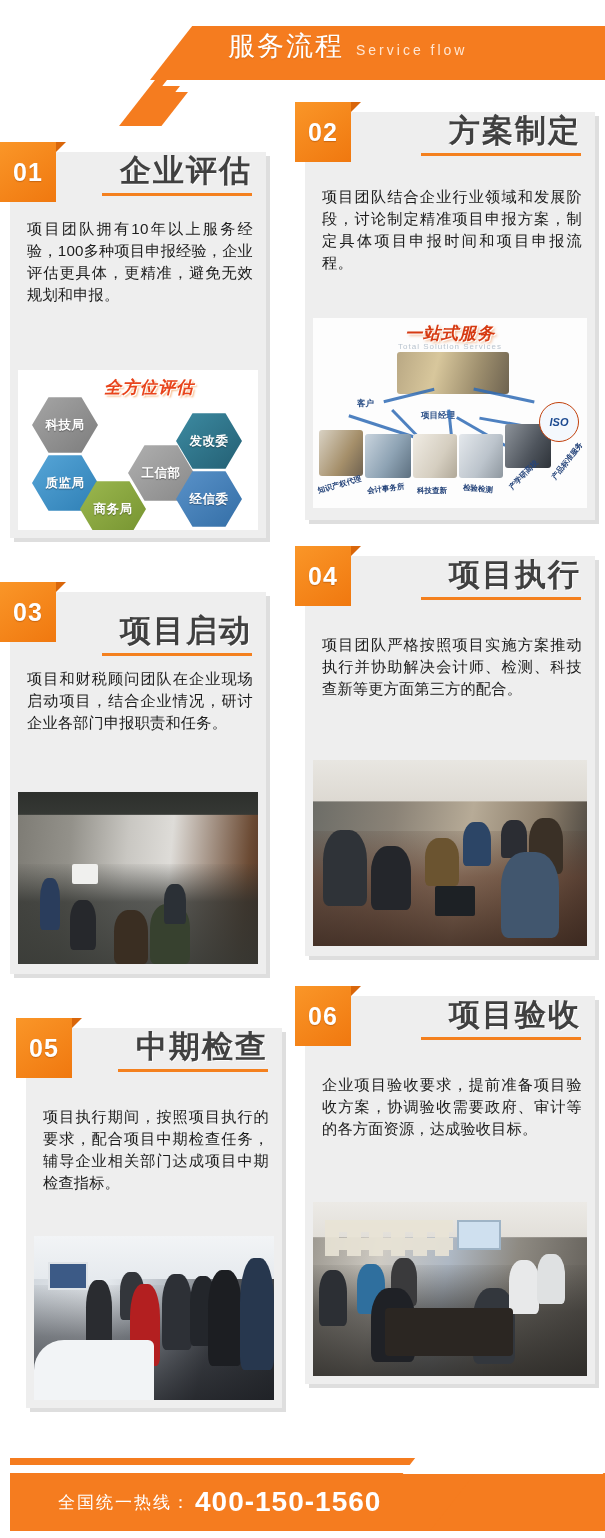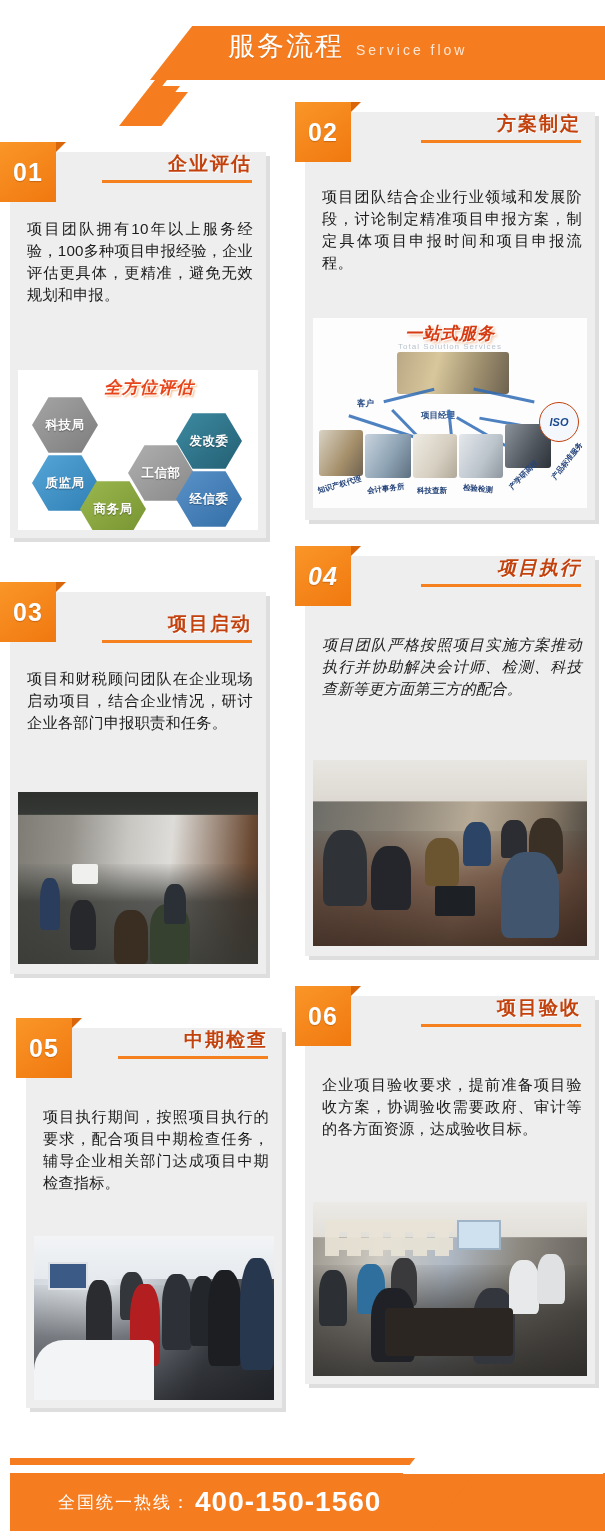--- a/index.html
+++ b/index.html
@@ -71,21 +71,21 @@
     position: absolute; top: -10px; left: 46px;
     width: 0; height: 0;
     border-top: 10px solid #d9660a;
     border-right: 10px solid transparent;
   }
   .card-title {
     position: absolute; right: 14px; top: 2px;
     text-align: right;
   }
   .card-title .t {
-    font-size: 19px; font-weight: bold; color: #c2410c;
+    font-size: 31px; font-weight: bold; color: #404040;
     letter-spacing: 2px; line-height: 1.1;
     text-shadow: 1px 1px 0 rgba(255,255,255,0.85);
   }
   .card-title .rule {
     margin-top: 5px; height: 3px; background: #f4801e; width: 100%;
   }
   .card-body {
     font-size: 15.2px; color: #1c1c1c; line-height: 1.45;
     padding: 0 13px 0 17px; letter-spacing: 0.2px;
     text-align: justify;
@@ -335,21 +335,21 @@
       <div class="ph ph-room1"></div>
       <div class="ph-people" style="left:22px; top:86px; width:20px; height:52px; background:#2a3d5c;"></div>
       <div class="ph-people" style="left:52px; top:108px; width:26px; height:50px; background:#26282c;"></div>
       <div class="ph-people" style="left:96px; top:118px; width:34px; height:54px; background:#3a2e22;"></div>
       <div class="ph-people" style="left:132px; top:112px; width:40px; height:60px; background:#37412f;"></div>
       <div class="ph-people" style="left:146px; top:92px; width:22px; height:40px; background:#2b3036;"></div>
       <div class="ph-people" style="left:54px; top:72px; width:26px; height:20px; background:#f0f0ee; border-radius:2px;"></div>
     </div>
   </div>
 
-  <div class="card" style="left:305px; top:556px; width:290px; height:400px;font-style:italic;">
+  <div class="card" style="left:305px; top:556px; width:290px; height:400px;">
     <div class="card-head">
       <div class="badge">04</div>
       <div class="badge-notch"></div>
       <div class="card-title" style="width:160px;">
         <div class="t">项目执行</div>
         <div class="rule"></div>
       </div>
     </div>
     <div class="card-body" style="margin-top:16px;">项目团队严格按照项目实施方案推动执行并协助解决会计师、检测、科技查新等更方面第三方的配合。</div>
 

